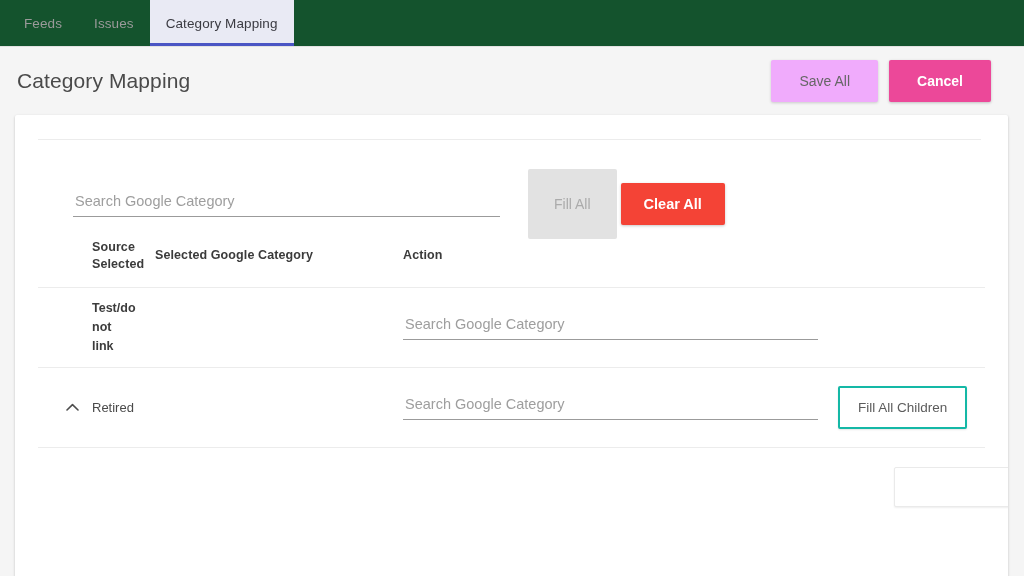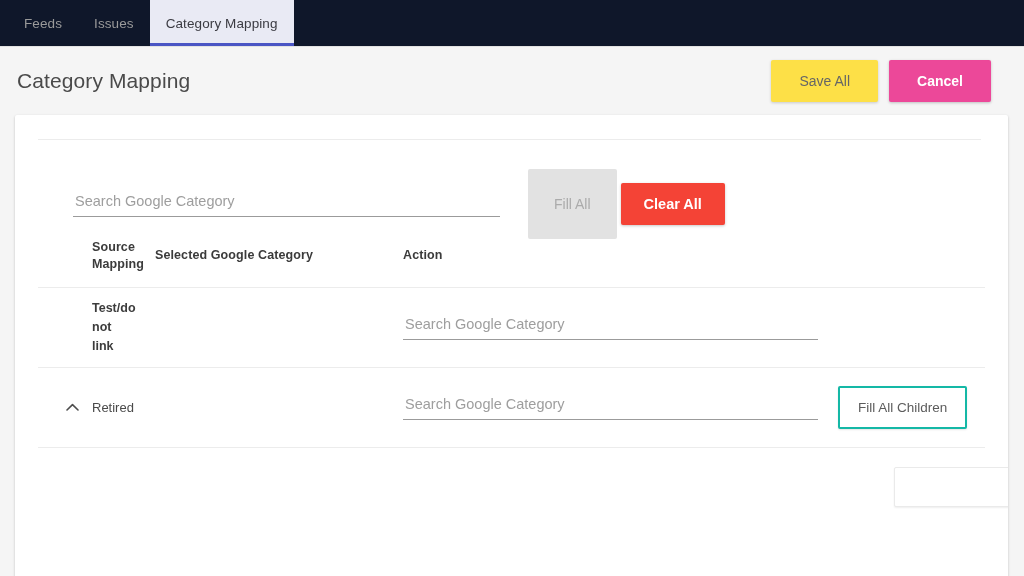--- a/index.html
+++ b/index.html
@@ -8,21 +8,21 @@
     width: 1024px; height: 576px;
     overflow: hidden;
     background: #f5f5f5;
     font-family: "Liberation Sans", sans-serif;
     -webkit-font-smoothing: antialiased;
   }
 
   
   .tabbar {
     height: 47px;
-    background: #0f172a;
+    background: #14532d;
     border-bottom: 1px solid #e2e2e2;
     display: flex;
     align-items: stretch;
     padding-left: 8px;
   }
   .tab {
     display: flex;
     align-items: center;
     padding: 0 16px;
     font-size: 13.5px;
@@ -61,21 +61,21 @@
   }
   .headbtns { display: flex; align-items: center; gap: 11px; }
   .btn {
     border: none;
     font-family: "Liberation Sans", sans-serif;
     cursor: pointer;
     border-radius: 2px;
     white-space: nowrap;
   }
   .btn-save {
-    background: #fde047;
+    background: #f0abfc;
     color: #666666;
     font-size: 14px;
     padding: 13px 28px;
     box-shadow: 0 1px 3px rgba(0,0,0,0.18);
   }
   .btn-cancel {
     background: #ec4899;
     color: #ffffff;
     font-size: 14px;
     font-weight: bold;
@@ -263,21 +263,21 @@
       <button class="btn btn-fillall">Fill All</button>
       <button class="btn btn-clearall">Clear All</button>
     </div>
   </div>
 
   <div class="tbl">
 
     <div class="trow thead">
       <div class="cell c-source">
         <span>Source</span><br>
-        <span>Mapping</span>
+        <span>Selected</span>
       </div>
       <div class="cell c-selected">Selected Google Category</div>
       <div class="cell c-action">Action</div>
     </div>
 
     <div class="trow tbody-row">
       <div class="c-source">
         <span>
           <span class="srcname">Test/do not</span>
           <span class="srcname">link</span>

